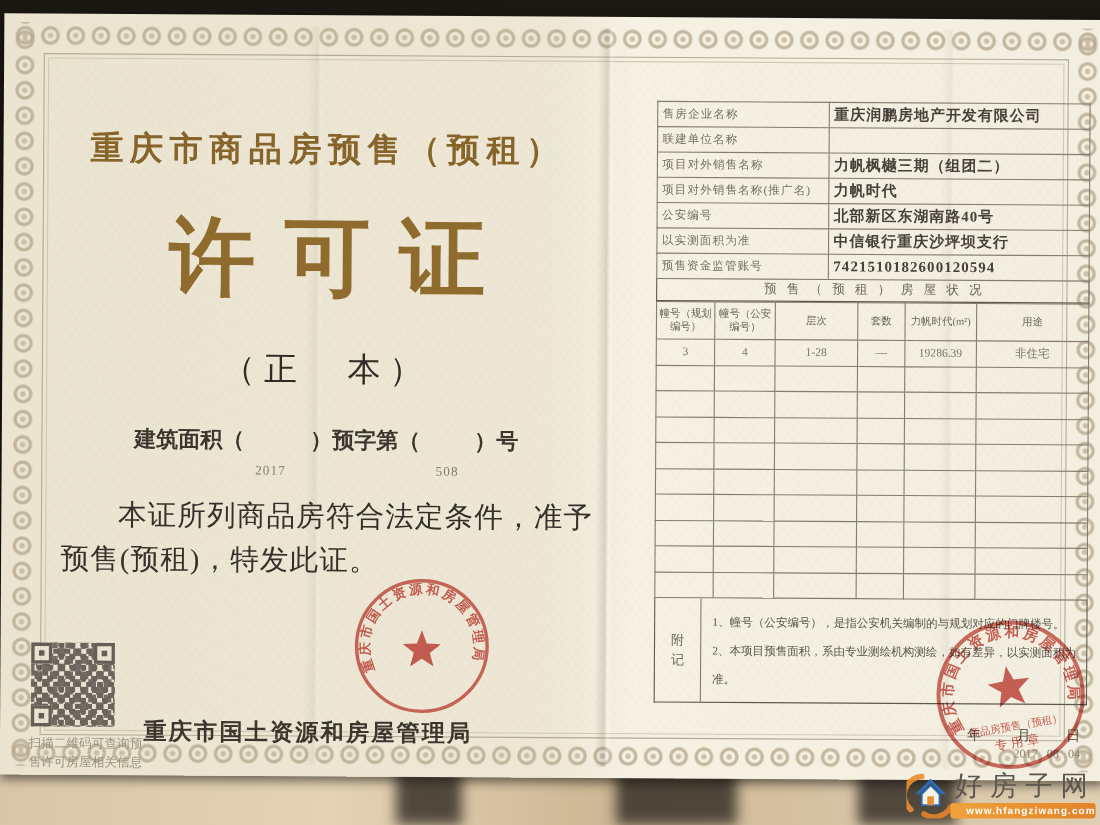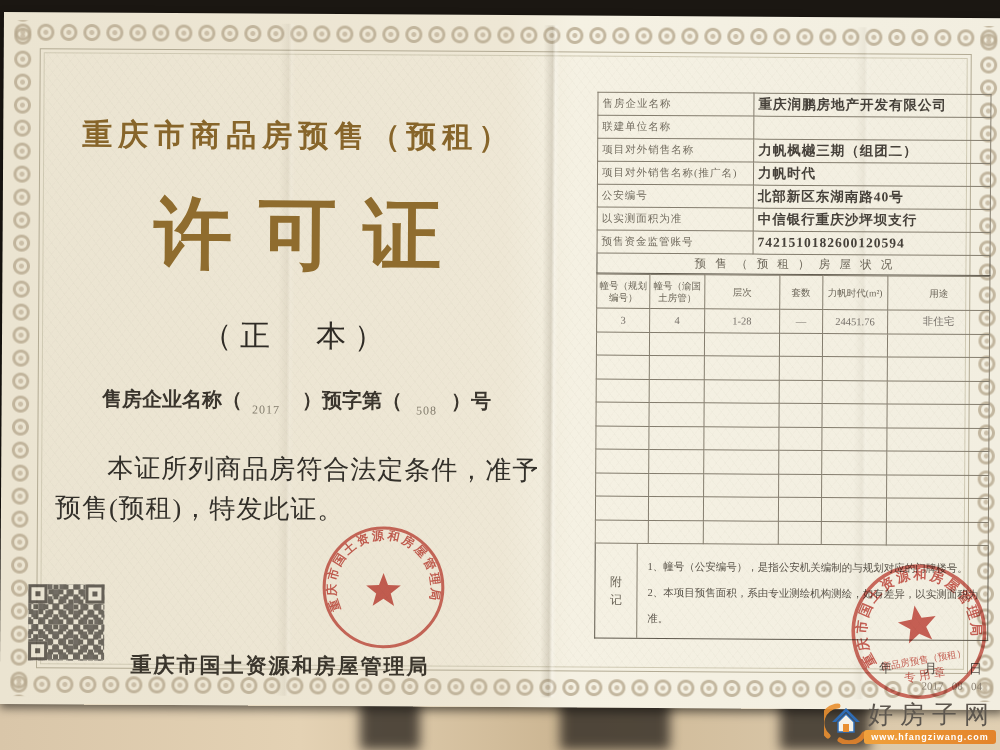--- a/index.html
+++ b/index.html
@@ -42,21 +42,21 @@
   .fold.faint2{left:852px;opacity:.35;}
 
   
   .lpage{position:absolute;left:40px;top:40px;width:510px;height:620px;color:#33302a;}
   .t-line{margin-top:62px;text-align:center;font-weight:bold;color:#87652a;
     font-size:30px;letter-spacing:6px;}
   .t-main{margin-top:26px;text-align:center;font-weight:bold;color:#8f6c2e;
     font-size:78px;letter-spacing:.34em;text-indent:.34em;}
   .t-copy{margin-top:28px;text-align:center;font-size:30px;letter-spacing:8px;color:#2f2b25;}
   .docno{margin-top:30px;text-align:center;font-size:20px;font-weight:bold;color:#3a352d;}
-  .docno .stamp{font-size:12px;font-weight:normal;color:#847d6e;position:relative;top:7px;
+  .docno .stamp{font-size:12px;font-weight:normal;color:#847d6e;position:relative;top:25px;
     letter-spacing:1px;padding:0 14px;}
   .docno .stamp.yr{padding:0 22px 0 10px;}
   .bodytext{margin:36px 8px 0 14px;font-size:26px;line-height:40px;color:#33302a;
     text-indent:2em;letter-spacing:1px;}
   .issuer{position:absolute;left:0;right:30px;top:598px;text-align:center;
     font-size:21px;font-weight:bold;color:#3b362d;letter-spacing:2px;}
 
   
   .qr{position:absolute;left:-12px;top:532px;width:76px;height:76px;opacity:.8;
     background:
@@ -101,21 +101,21 @@
   .dateblock .dl{font-size:13px;letter-spacing:2px;white-space:pre;padding-right:4px;}
   .dateblock .ds{font-size:11px;color:#8b8172;white-space:pre;padding-right:6px;margin-top:2px;}
 
   
   .wm{position:absolute;right:0;bottom:0;width:176px;height:54px;z-index:6;
     font-family:"Liberation Sans","DejaVu Sans",sans-serif;}
   .wm .name{position:absolute;left:44px;top:2px;font-size:25px;color:#5c564e;letter-spacing:7px;
     font-family:Liberation Sans, sans-serif;}
   .wm .bar{position:absolute;left:40px;bottom:6px;width:132px;height:14px;border-radius:3px;
     background:linear-gradient(90deg,#f0a13c,#e3832a);color:#fff;font-size:9px;font-weight:bold;
-    text-align:center;line-height:14px;letter-spacing:1px;}
+    text-align:right;line-height:14px;letter-spacing:1px;}
   .wm .logo{position:absolute;left:0;top:2px;width:44px;height:46px;}
 </style>
 </head>
 <body>
 
 <div class="floor">
   <span class="blob" style="left:360px;width:60px;"></span>
   <span class="blob" style="left:560px;width:110px;"></span>
   <span class="blob" style="left:780px;width:90px;"></span>
 </div>
@@ -129,29 +129,33 @@
   <div class="mesh"></div>
   <div class="fold faint"></div>
   <div class="fold main"></div>
   <div class="fold faint2"></div>
 
   <div class="lpage">
     <div class="t-line">重庆市商品房预售（预租）</div>
     <div class="t-main">许可证</div>
     <div class="t-copy">（正　本）</div>
     <div class="docno">
-      <span>售房企业名称（</span><span class="stamp yr">2017</span><span>）预字第（</span><span class="stamp">508</span><span>）号</span>
+      <span>建筑面积（</span><span class="stamp yr">2017</span><span>）预字第（</span><span class="stamp">508</span><span>）号</span>
     </div>
     <div class="bodytext">本证所列商品房符合法定条件，准予预售(预租)，特发此证。</div>
     <div class="issuer">重庆市国土资源和房屋管理局</div>
 
     <div class="qr">
       <span class="fp tl"></span>
       <span class="fp tr"></span>
       <span class="fp bl"></span>
+    </div>
+    <div class="qrcap">
+      <div>扫描二维码可查询预</div>
+      <div>售许可房屋相关信息</div>
     </div>
   </div>
 
   <div class="seal left">
     <svg width="134" height="134" viewBox="-70 -70 140 140">
       <defs>
           <path id="arcL" d="M -43.3 25 A 50 50 0 1 1 43.3 25" fill="none"></path>
         </defs>
       <circle cx="0" cy="0" r="62" fill="none" stroke="#c5463d" stroke-width="3.2" opacity=".85"></circle>
       <text fill="#c5463d" font-size="12.5" letter-spacing="2.6" opacity=".9" font-weight="bold">
@@ -200,34 +204,34 @@
         <col style="width:13.5%">
           <col style="width:14%">
           <col style="width:19%">
         <col style="width:11%">
           <col style="width:16.5%">
           <col style="width:26%">
       </colgroup>
       <thead>
           <tr>
             <th>幢号（规划编号）</th>
-            <th>幢号（渝国土房管）</th>
+            <th>幢号（公安编号）</th>
             <th>层次</th>
             <th>套数</th>
             <th>力帆时代(m²)</th>
             <th>用途</th>
           </tr>
         </thead>
       <tbody>
           <tr>
             <td>3</td>
             <td>4</td>
             <td>1-28</td>
             <td>—</td>
-            <td>24451.76</td>
+            <td>19286.39</td>
             <td>非住宅</td>
           </tr>
           <tr>
             <td>&nbsp;</td>
             <td>&nbsp;</td>
             <td>&nbsp;</td>
             <td>&nbsp;</td>
             <td>&nbsp;</td>
             <td>&nbsp;</td>
           </tr>

